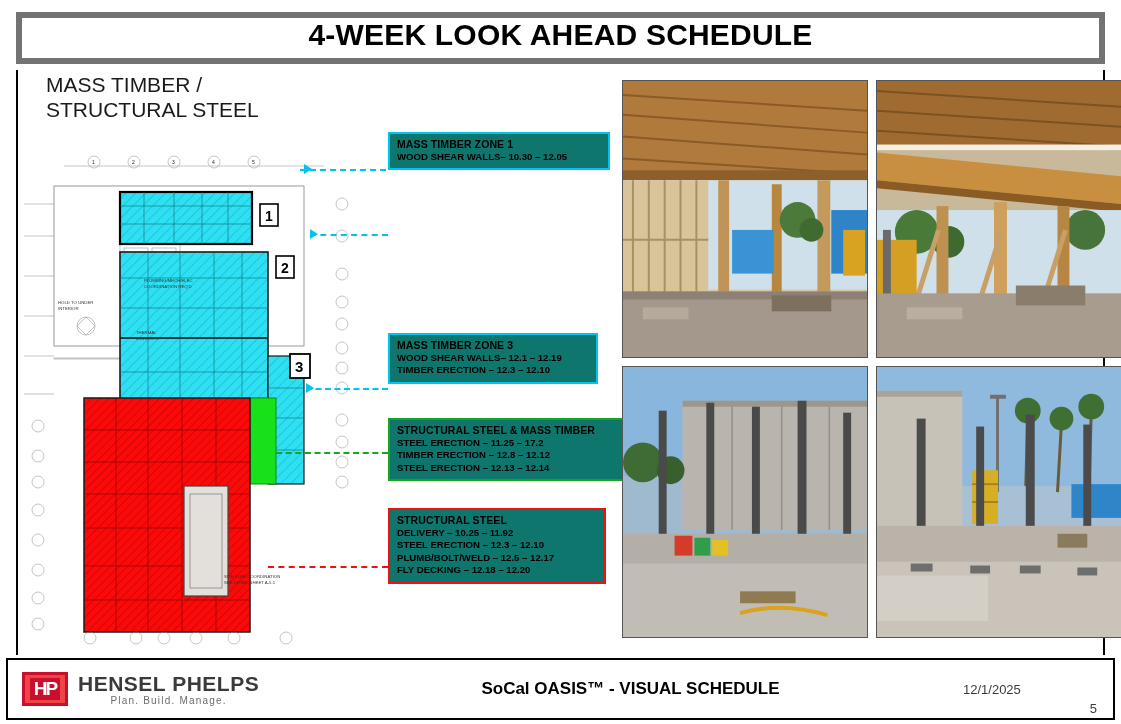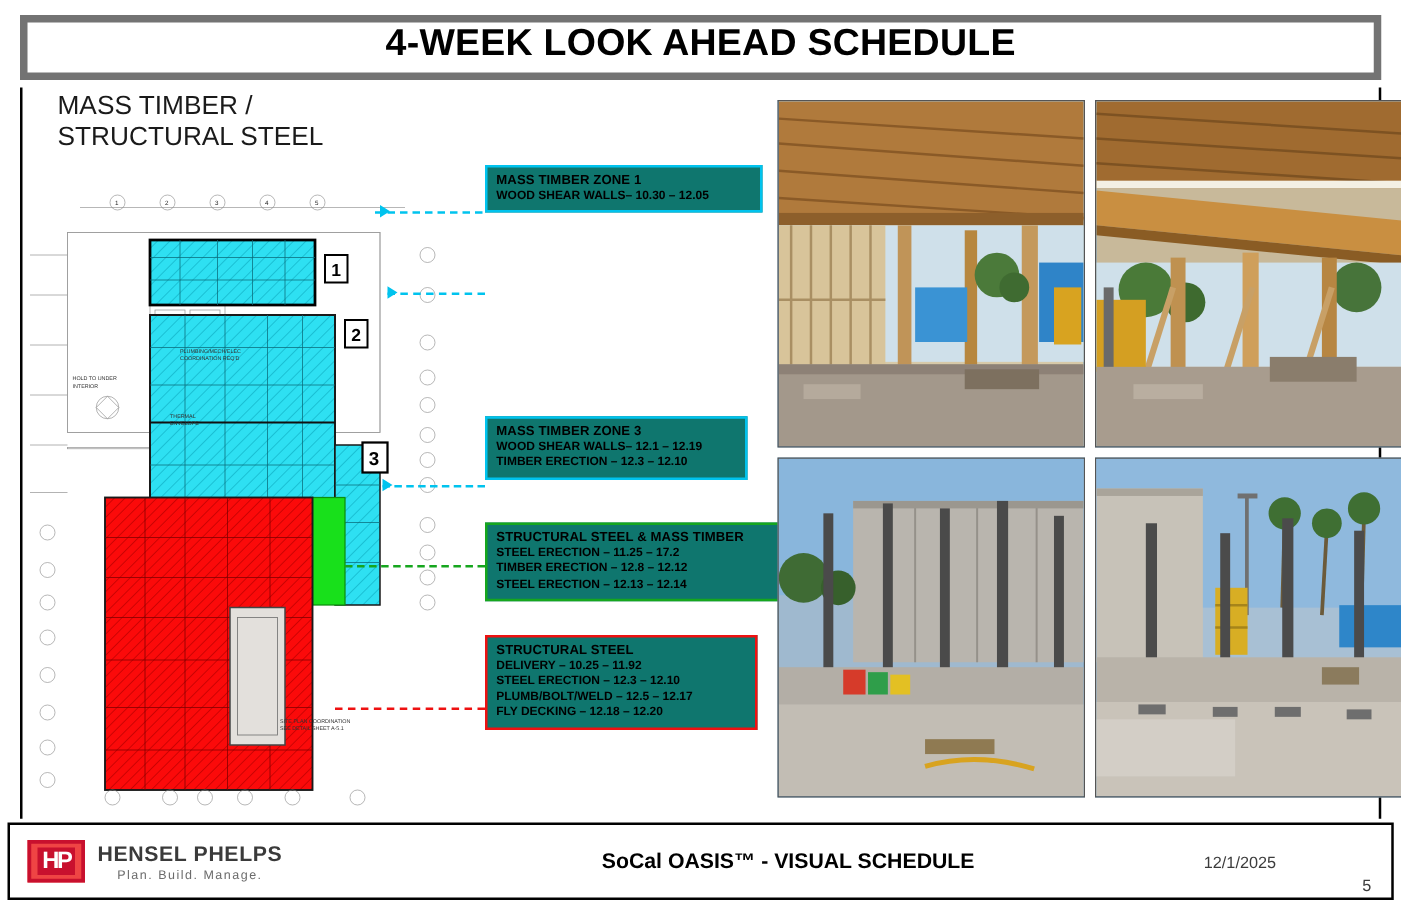--- a/index.html
+++ b/index.html
@@ -123,21 +123,21 @@
     border: 3px solid #c8102e;
     display: flex; align-items: center; justify-content: center;
     background: #ef4444;
   }
   .hp-mark-inner {
     font-size: 19px; font-weight: bold; color: #fff;
     background: #c8102e; padding: 1px 4px; letter-spacing: -2px;
     line-height: 20px;
   }
   .hp-name {
-    font-size: 17px; font-weight: bold; color: #3a3a3a; letter-spacing: .5px;
+    font-size: 21px; font-weight: bold; color: #3a3a3a; letter-spacing: .5px;
     line-height: 22px;
   }
   .hp-tag {
     font-size: 10px; color: #6b6b6b; letter-spacing: 1.2px; text-align: center;
   }
   .footer-center {
     flex: 1; text-align: center;
     font-size: 17px; font-weight: bold; color: #000;
     margin-left: -40px;
   }

